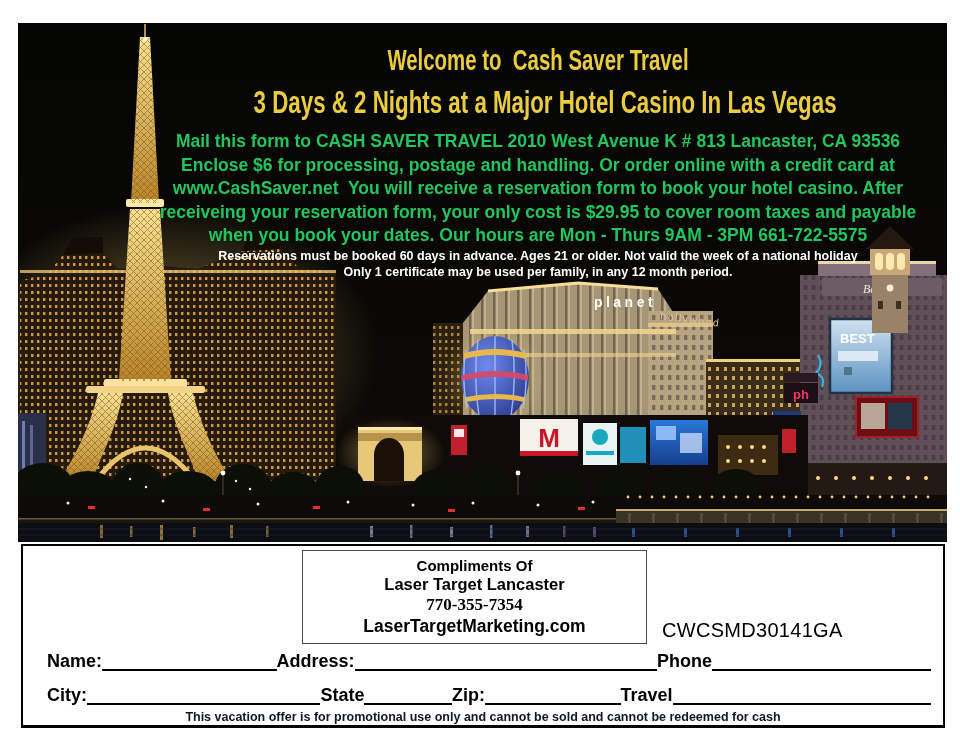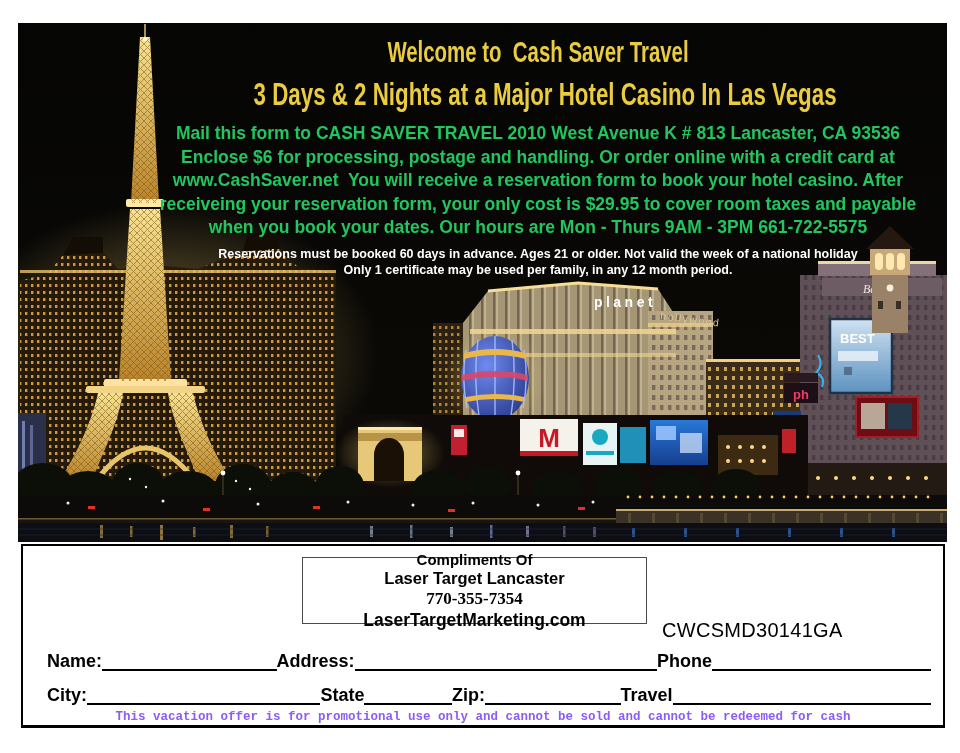--- a/index.html
+++ b/index.html
@@ -1,48 +1,48 @@
 <!DOCTYPE html>
 <html><head>
 <meta charset="utf-8">
 <style>
   html,body{margin:0;padding:0;background:#ffffff;}
   .sheet{position:relative;width:960px;height:753px;background:#ffffff;overflow:hidden;
          font-family:"Liberation Sans","DejaVu Sans",sans-serif;}
   
   .photo{position:absolute;left:18px;top:23px;width:929px;height:519px;background:#070605;overflow:hidden;}
   .photo svg{position:absolute;left:0;top:0;width:100%;height:100%;display:block;}
-  .overlay{position:absolute;left:125px;top:4px;width:790px;text-align:center;z-index:5;}
+  .overlay{position:absolute;left:125px;top:12px;width:790px;text-align:center;z-index:5;}
   .t1{margin-top:10px;font-size:30px;font-weight:bold;line-height:1;color:#e9cc3f;
       transform:scaleX(.68);white-space:pre;}
   .t2{margin-top:12px;font-size:31px;font-weight:bold;line-height:1;color:#e9cc3f;
       transform:scaleX(.72);white-space:pre;}
   .bodyblock{margin-top:12px;}
   .bodyblock div{font-size:17.5px;font-weight:bold;line-height:23.5px;color:#22c55e;white-space:pre;}
-  .fineblock{margin-top:6px;}
+  .fineblock{margin-top:0;}
   .fineblock div{font-size:12.5px;font-weight:bold;line-height:16px;color:#ffffff;white-space:pre;}
   
   .form-box{position:absolute;left:21px;top:544px;width:924px;height:184px;background:#fff;
             border:2px solid #000;border-bottom-width:3px;box-sizing:border-box;}
-  .comp-box{position:absolute;left:279px;top:11px;width:345px;height:67px;border:1px solid #4a4a4a;
+  .comp-box{position:absolute;left:279px;top:4px;width:345px;height:94px;border:1px solid #4a4a4a;
             box-sizing:border-box;display:flex;flex-direction:column;align-items:center;
             justify-content:center;gap:1px;color:#000;}
   .comp-box .l1{font-size:15px;font-weight:bold;}
   .comp-box .l2{font-size:16.5px;font-weight:bold;}
   .comp-box .l3{font-size:17px;font-weight:bold;font-family:Liberation Serif, serif;}
   .comp-box .l4{font-size:17.5px;font-weight:bold;}
   .code{position:absolute;left:639px;top:73px;font-size:20px;font-weight:normal;color:#000000;letter-spacing:.3px;}
   .frow{position:absolute;left:24px;right:12px;display:flex;align-items:flex-end;}
   .frow .lbl{font-size:18px;font-weight:bold;color:#000;line-height:20px;white-space:nowrap;}
   .frow .u{height:20px;border-bottom:2px solid #000;}
   .row1{top:103px;} .row2{top:137px;}
   .u-nm{flex:169 0 0;} .u-ad{flex:293 0 0;} .u-ph{flex:212 0 0;}
   .u-ct{flex:224 0 0;} .u-st{flex:84 0 0;} .u-zp{flex:130 0 0;} .u-em{flex:248 0 0;}
   .disclaimer{position:absolute;left:0;top:164px;width:100%;text-align:center;
-              font-size:12.5px;font-weight:bold;color:#8b5cf6;font-family:Liberation Mono, monospace;}
+              font-size:12.5px;font-weight:bold;color:#0f172a;}
 </style>
 </head>
 <body>
 
 <div class="sheet">
 
   <div class="photo">
     <svg viewBox="0 0 929 519" preserveAspectRatio="none">
       <defs>
         <linearGradient id="gold" x1="0" y1="0" x2="0" y2="1">

